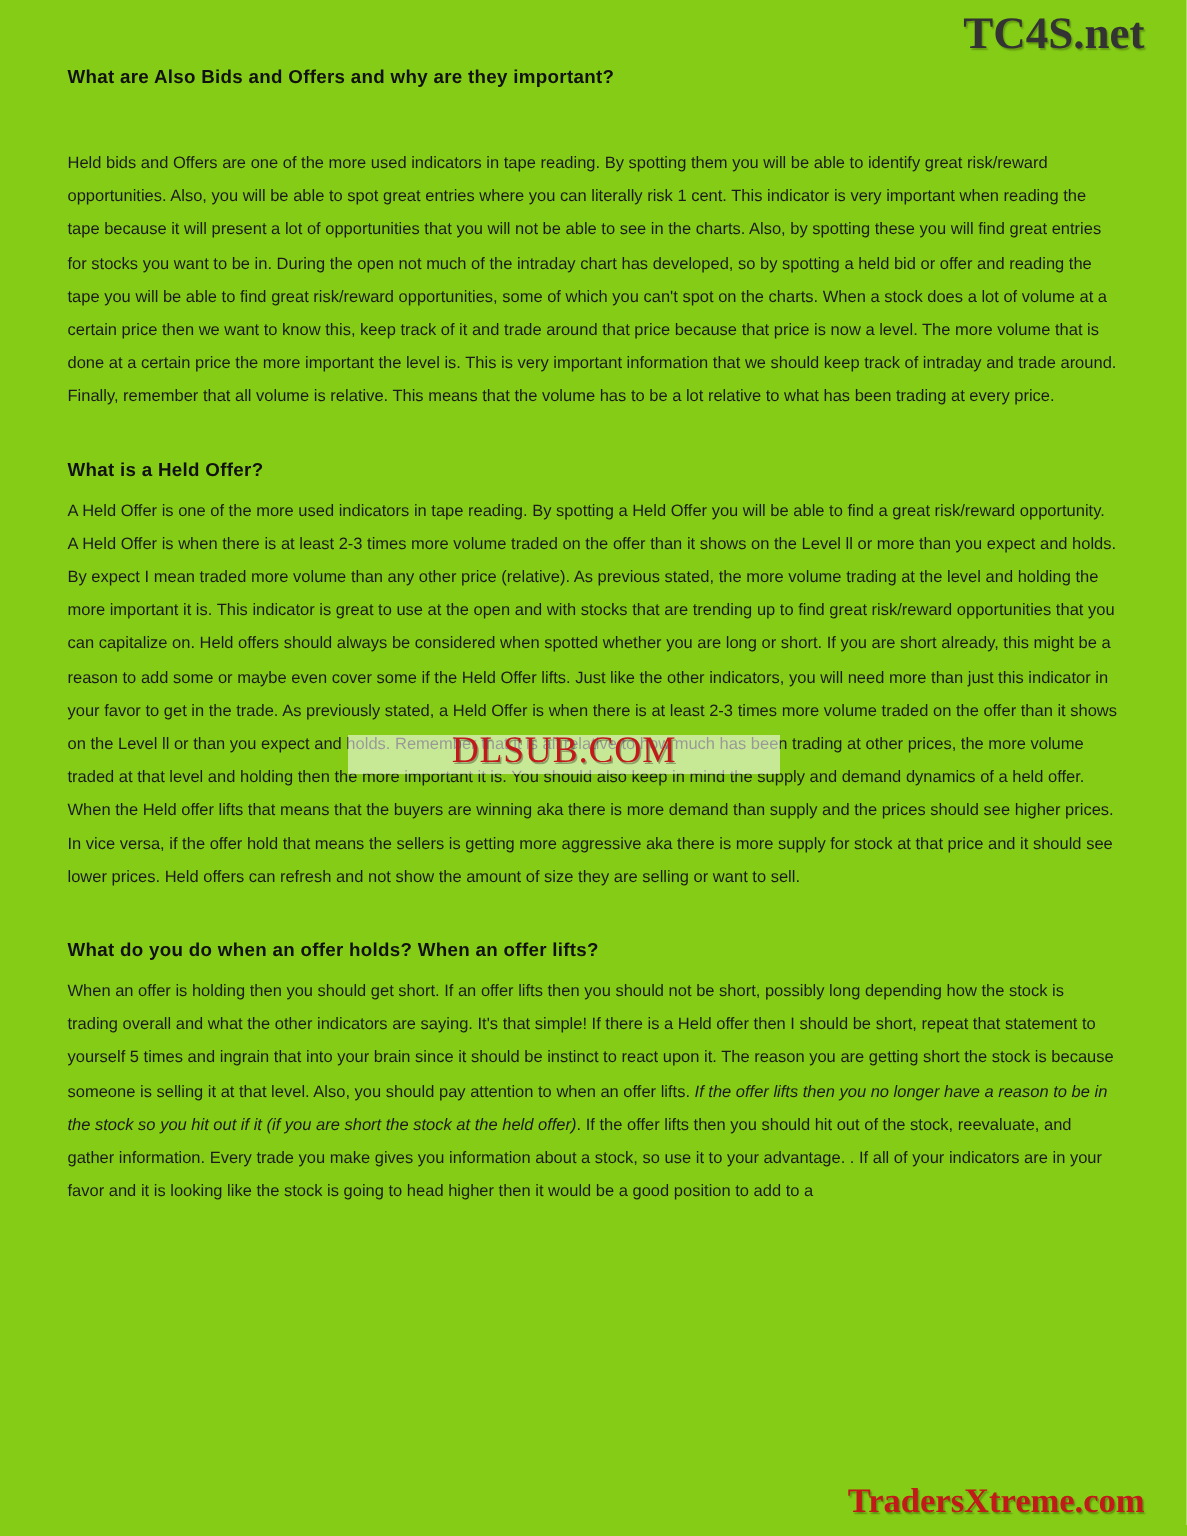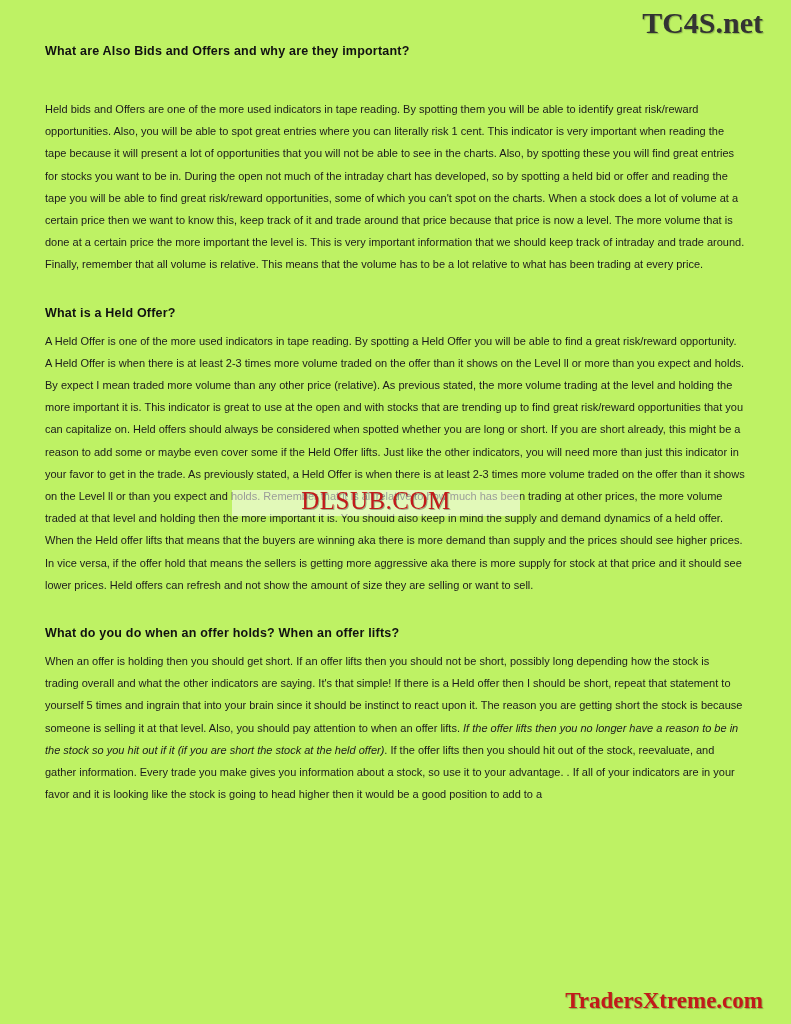--- a/index.html
+++ b/index.html
@@ -13,21 +13,21 @@
     position: relative;
     font-family: "Liberation Sans", sans-serif;
     color: #1a1a1a;
     overflow: hidden;
   }
   .page {
     position: absolute;
     top: 0; left: 0;
     width: 791px;
     height: 1024px;
-    background: #bef264;
+    background: #84cc16;
   }
   .brand-top {
     position: absolute;
     top: 6px;
     right: 28px;
     font-family: "Liberation Serif", serif;
     font-size: 30px;
     font-weight: bold;
     color: #333333;
     letter-spacing: 0px;

